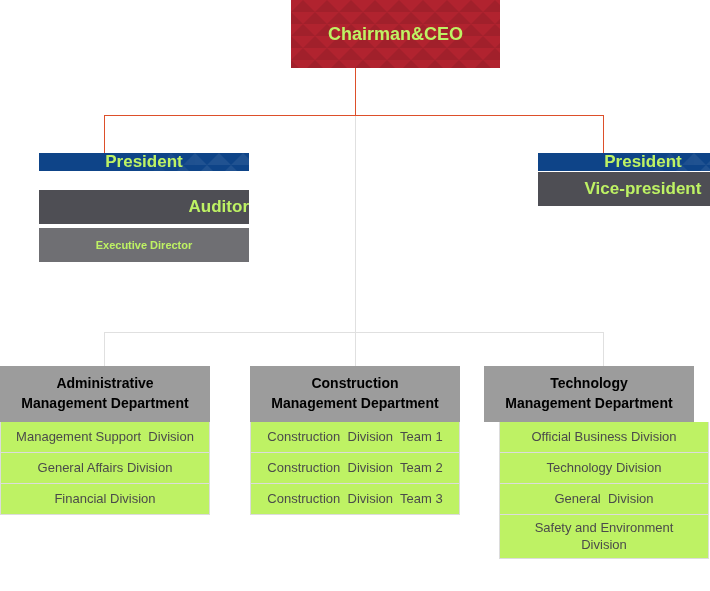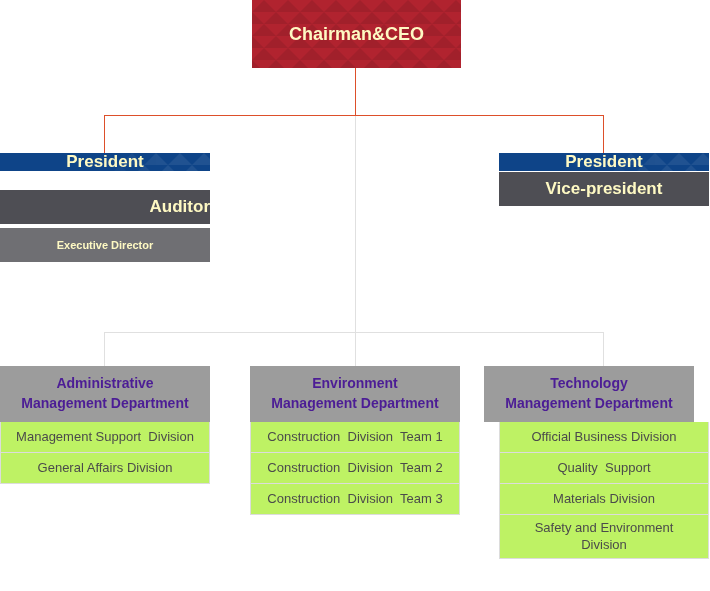--- a/index.html
+++ b/index.html
@@ -10,21 +10,21 @@
   
   .line { position:absolute; }
   .line.v { width:1px; }
   .line.h { height:1px; }
   .line.red  { background:#dd4f2a; }
   .line.gray { background:#e0e0e0; }
 
   
   .box {
     position:absolute; display:flex; align-items:center; justify-content:center;
-    color:#fef9c3; overflow:hidden; box-sizing:border-box;
+    color:#bef264; overflow:hidden; box-sizing:border-box;margin-left:39px;
   }
   .pattern-svg { position:absolute; left:0; top:0; width:100%; height:100%; display:block; }
   .box-label { position:relative; z-index:1; }
 
   .chairman { left:252px; top:0px; width:209px; height:68px; background:#b1232f;
               font-size:18px; font-weight:600; }
 
   .president { width:210px; height:18px; top:153px; background:#0e4488;
                font-size:17px; font-weight:600; }
   .president .pattern-svg {
@@ -36,21 +36,21 @@
 
   .dark-box   { width:210px; height:34px; background:#4e4e54; font-size:17px; font-weight:600; }
   .medium-box { width:210px; height:34px; background:#6f6f73; font-size:11px; font-weight:600; }
   .auditor        { left:0px;   top:190px;justify-content:flex-end; }
   .exec-director  { left:0px;   top:228px; }
   .vice-president { left:499px; top:172px; }
 
   
   .dept-header {
     position:absolute; top:366px; width:210px; height:56px; background:#9c9c9c;
-    color:#4c1d95; font-size:14px; font-weight:600; text-align:center;
+    color:#000000; font-size:14px; font-weight:600; text-align:center;
     display:flex; flex-direction:column; align-items:center; justify-content:center;
     line-height:1.4; box-sizing:border-box;
   }
   .dept-admin { left:0px; }
   .dept-constr { left:250px; }
   .dept-tech { left:484px; }
 
   .division-list {
     position:absolute; top:422px; width:210px; background:#bef264;
     border:1px solid #dcdcdc; border-top:none; box-sizing:border-box;
@@ -131,37 +131,38 @@
     <span class="box-label">Vice-president</span>
   </div>
 
   <div class="dept-header dept-admin">
     <span>Administrative</span>
     <span>Management Department</span>
   </div>
   <div class="division-list col-admin">
     <div class="division-row">Management Support  Division</div>
     <div class="division-row">General Affairs Division</div>
+    <div class="division-row">Financial Division</div>
   </div>
 
   <div class="dept-header dept-constr">
-    <span>Environment</span>
+    <span>Construction</span>
     <span>Management Department</span>
   </div>
   <div class="division-list col-constr">
     <div class="division-row">Construction  Division  Team 1</div>
     <div class="division-row">Construction  Division  Team 2</div>
     <div class="division-row">Construction  Division  Team 3</div>
   </div>
 
   <div class="dept-header dept-tech">
     <span>Technology</span>
     <span>Management Department</span>
   </div>
   <div class="division-list col-tech">
     <div class="division-row">Official Business Division</div>
-    <div class="division-row">Quality  Support</div>
-    <div class="division-row">Materials Division</div>
+    <div class="division-row">Technology Division</div>
+    <div class="division-row">General  Division</div>
     <div class="division-row tall">Safety and Environment
 Division</div>
   </div>
 
 </div>
 
 </body></html>

